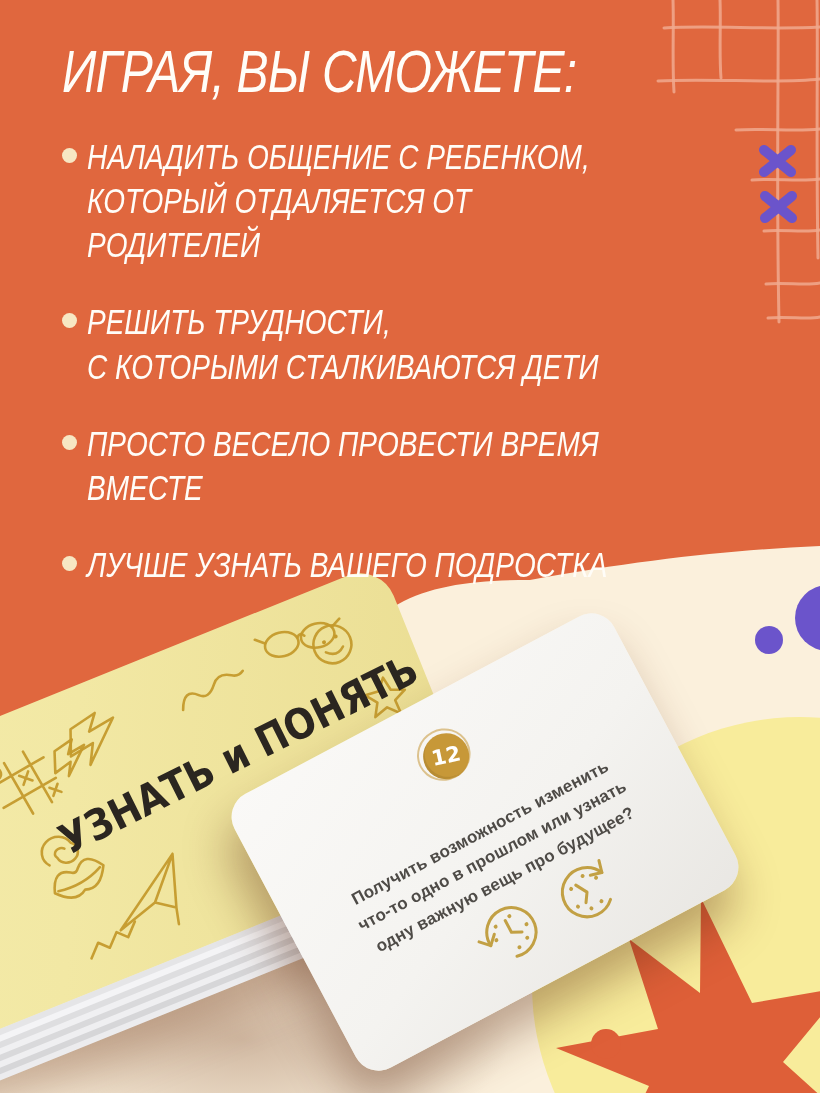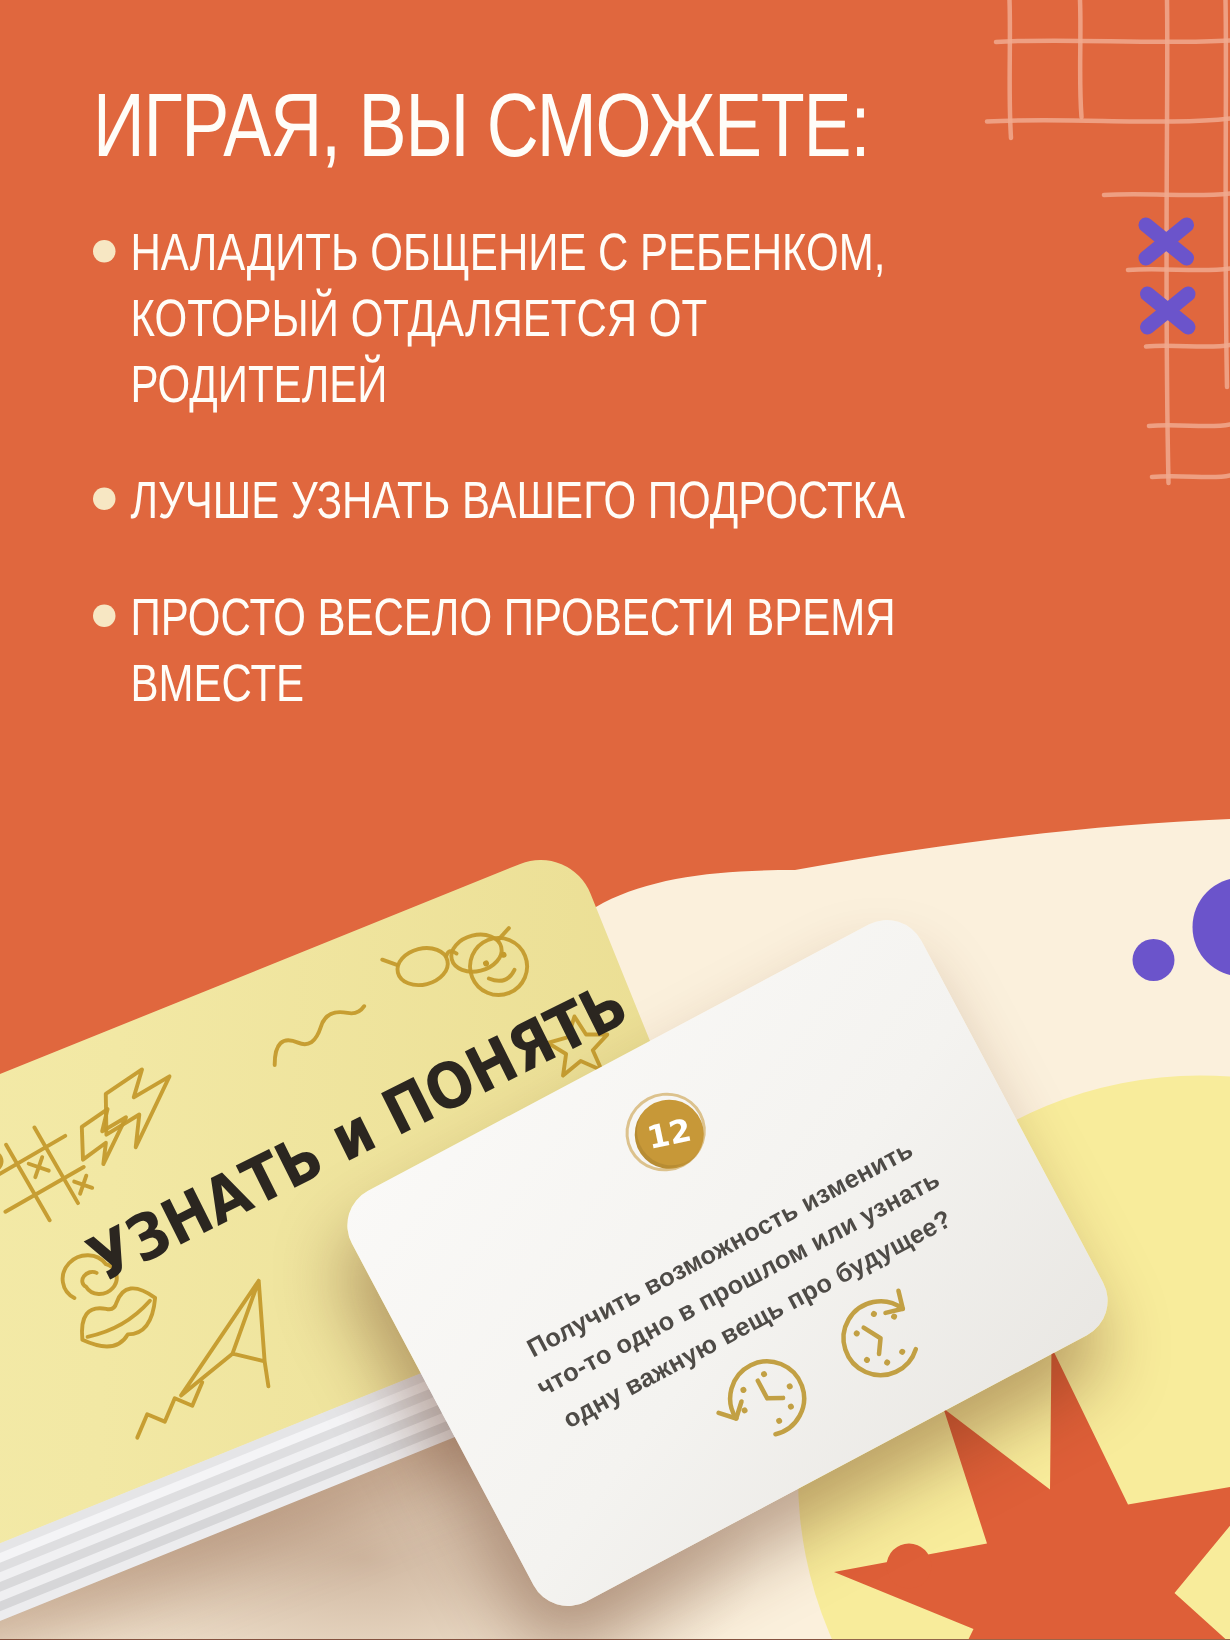--- a/index.html
+++ b/index.html
@@ -13,21 +13,21 @@
   svg{display:block;}
   .stroke-grid{stroke:var(--grid-pink,#F0A98E);stroke-width:3;fill:none;stroke-linecap:round;opacity:.85;}
   .stroke-purple{stroke:var(--purple,#6B54CB);stroke-width:10;fill:none;stroke-linecap:round;}
   .fill-purple{fill:var(--purple,#6B54CB);}
   .stroke-doodle{stroke:var(--doodle-gold,#C49A2C);stroke-width:2.6;fill:none;stroke-linecap:round;stroke-linejoin:round;opacity:.95;}
   .fill-doodle{fill:var(--doodle-gold,#C49A2C);}
   .stroke-icon{stroke:var(--icon-gold,#C2A044);stroke-width:3.2;fill:none;stroke-linecap:round;stroke-linejoin:round;}
   .fill-icon{fill:var(--icon-gold,#C2A044);}
 
   
-  .header{position:absolute;left:62px;top:50px;width:700px;z-index:9;}
+  .header{position:absolute;left:62px;top:38px;width:700px;z-index:9;font-style:italic;}
   .title{
     margin:0 0 30px 0;
     font-size:60px;font-weight:400;letter-spacing:-1px;
     color:var(--text-white,#FFFDF8);
     transform:scaleX(.8);transform-origin:0 50%;
     white-space:nowrap;line-height:1.12;
   }
   .bullets{list-style:none;margin:0;padding:0;}
   .bullet{display:flex;gap:10px;margin-bottom:33px;}
   .dot{flex:0 0 auto;width:15px;height:15px;margin-top:13px;border-radius:50%;
@@ -133,25 +133,30 @@
   <div class="header">
     <h1 class="title">ИГРАЯ, ВЫ СМОЖЕТЕ:</h1>
     <ul class="bullets">
       <li class="bullet">
         <span class="dot"></span>
         <span class="btxt">НАЛАДИТЬ ОБЩЕНИЕ С РЕБЕНКОМ,
 КОТОРЫЙ ОТДАЛЯЕТСЯ ОТ РОДИТЕЛЕЙ</span>
       </li>
       <li class="bullet">
         <span class="dot"></span>
+        <span class="btxt">РЕШИТЬ ТРУДНОСТИ,
+С КОТОРЫМИ СТАЛКИВАЮТСЯ ДЕТИ</span>
+      </li>
+      <li class="bullet">
+        <span class="dot"></span>
+        <span class="btxt">ПРОСТО ВЕСЕЛО ПРОВЕСТИ ВРЕМЯ ВМЕСТЕ</span>
+      </li>
+      <li class="bullet">
+        <span class="dot"></span>
         <span class="btxt">ЛУЧШЕ УЗНАТЬ ВАШЕГО ПОДРОСТКА</span>
-      </li>
-      <li class="bullet">
-        <span class="dot"></span>
-        <span class="btxt">ПРОСТО ВЕСЕЛО ПРОВЕСТИ ВРЕМЯ ВМЕСТЕ</span>
       </li>
     </ul>
   </div>
 
   <svg class="blob-svg" width="820" height="1093" viewBox="0 0 820 1093">
     <path fill="#FBF0DC" d="M340,690 C360,598 430,580 530,580 C640,560 730,550 820,546 L820,1093 L0,1093 L0,1005 C110,935 255,865 340,690 Z"></path>
     <circle fill="#F8EC9B" cx="800" cy="985" r="268"></circle>
     <circle class="fill-purple" cx="769" cy="640" r="14"></circle>
     <circle class="fill-purple" cx="828" cy="618" r="33"></circle>
   </svg>

